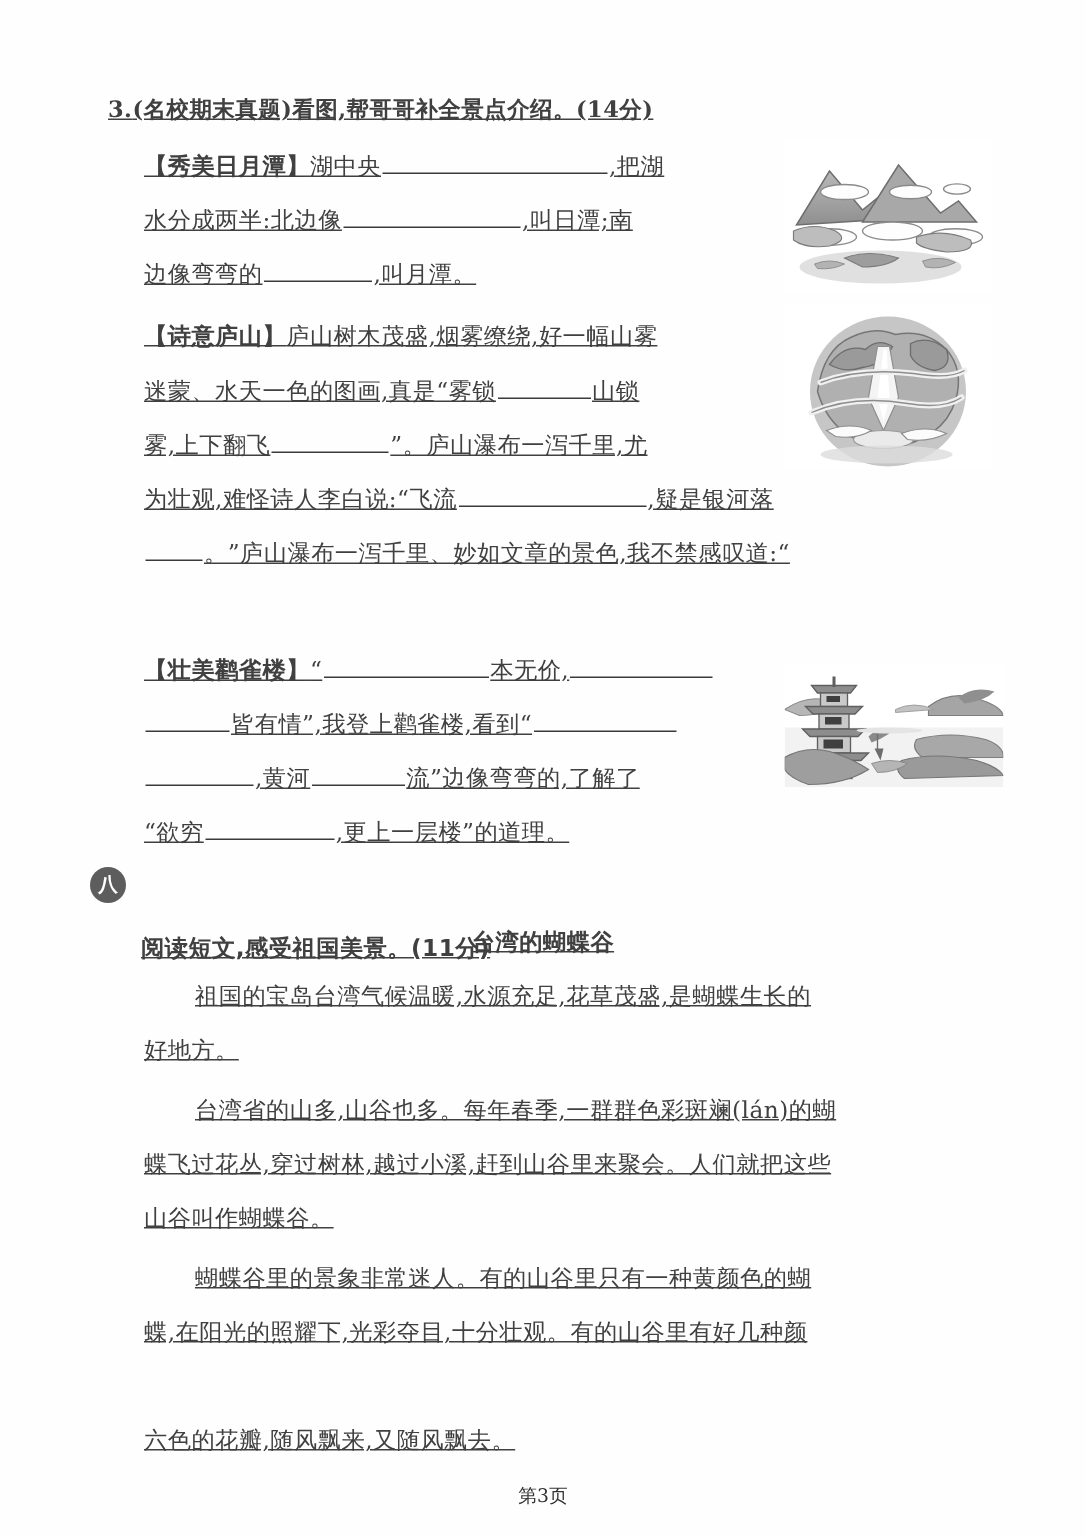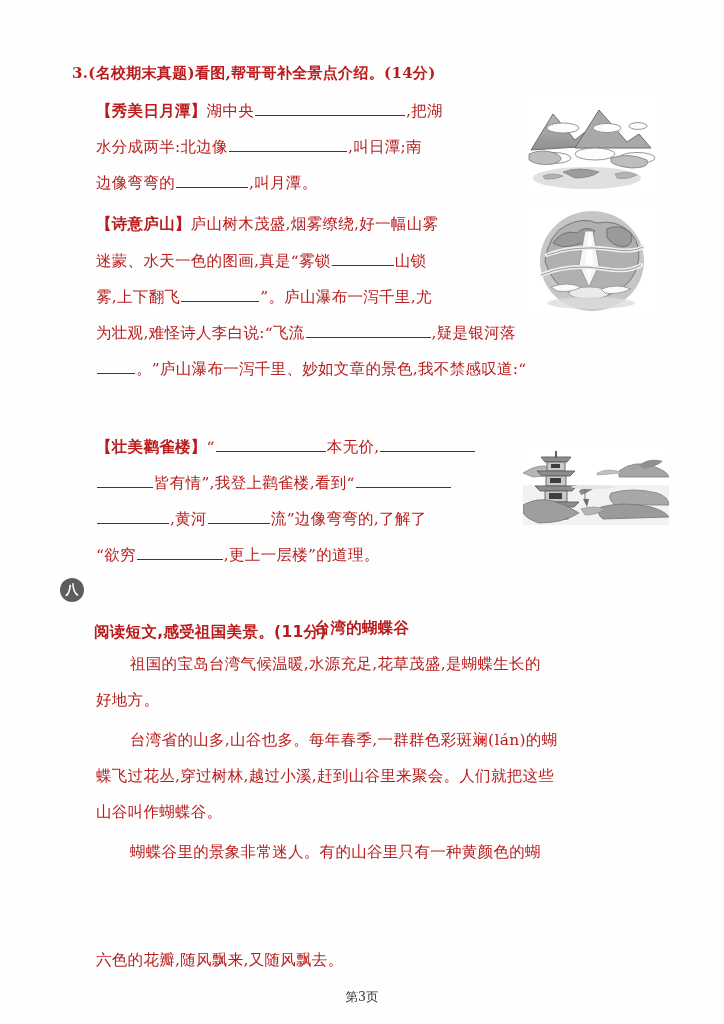--- a/index.html
+++ b/index.html
@@ -22,21 +22,22 @@
     background: #fefefe;
   }
 
   
   .line {
     position: absolute;
     white-space: nowrap;
     font-family: "DejaVu Serif", "Liberation Serif", serif;
     font-size: 15.5px;
     letter-spacing: 0.3px;
-    color: #b91c1c;
+    color: #404040;
+    text-decoration: underline;
   }
   .bold { font-weight: bold; }
 
   
   .blank {
     display: inline-block;
     border-bottom: 1.2px solid #3a3a3a;
     vertical-align: baseline;
     height: 15px;
     margin: 0 1px;
@@ -227,17 +228,18 @@
   <div class="line title-cn" style="left:0; top:618px; width:724px; text-align:center; white-space:normal;">台湾的蝴蝶谷</div>
 
   <div class="line" style="left:130px; top:654px;">祖国的宝岛台湾气候温暖,水源充足,花草茂盛,是蝴蝶生长的</div>
   <div class="line" style="left:96px;  top:690px;">好地方。</div>
 
   <div class="line" style="left:130px; top:730px;">台湾省的山多,山谷也多。每年春季,一群群色彩斑斓(lán)的蝴</div>
   <div class="line" style="left:96px;  top:766px;">蝶飞过花丛,穿过树林,越过小溪,赶到山谷里来聚会。人们就把这些</div>
   <div class="line" style="left:96px;  top:802px;">山谷叫作蝴蝶谷。</div>
 
   <div class="line" style="left:130px; top:842px;">蝴蝶谷里的景象非常迷人。有的山谷里只有一种黄颜色的蝴</div>
+  <div class="line" style="left:96px;  top:878px;">蝶,在阳光的照耀下,光彩夺目,十分壮观。有的山谷里有好几种颜</div>
   <div class="line" style="left:96px;  top:950px;">六色的花瓣,随风飘来,又随风飘去。</div>
 
   <div class="footer">第3页</div>
 
 </div>
 
 </body></html>

